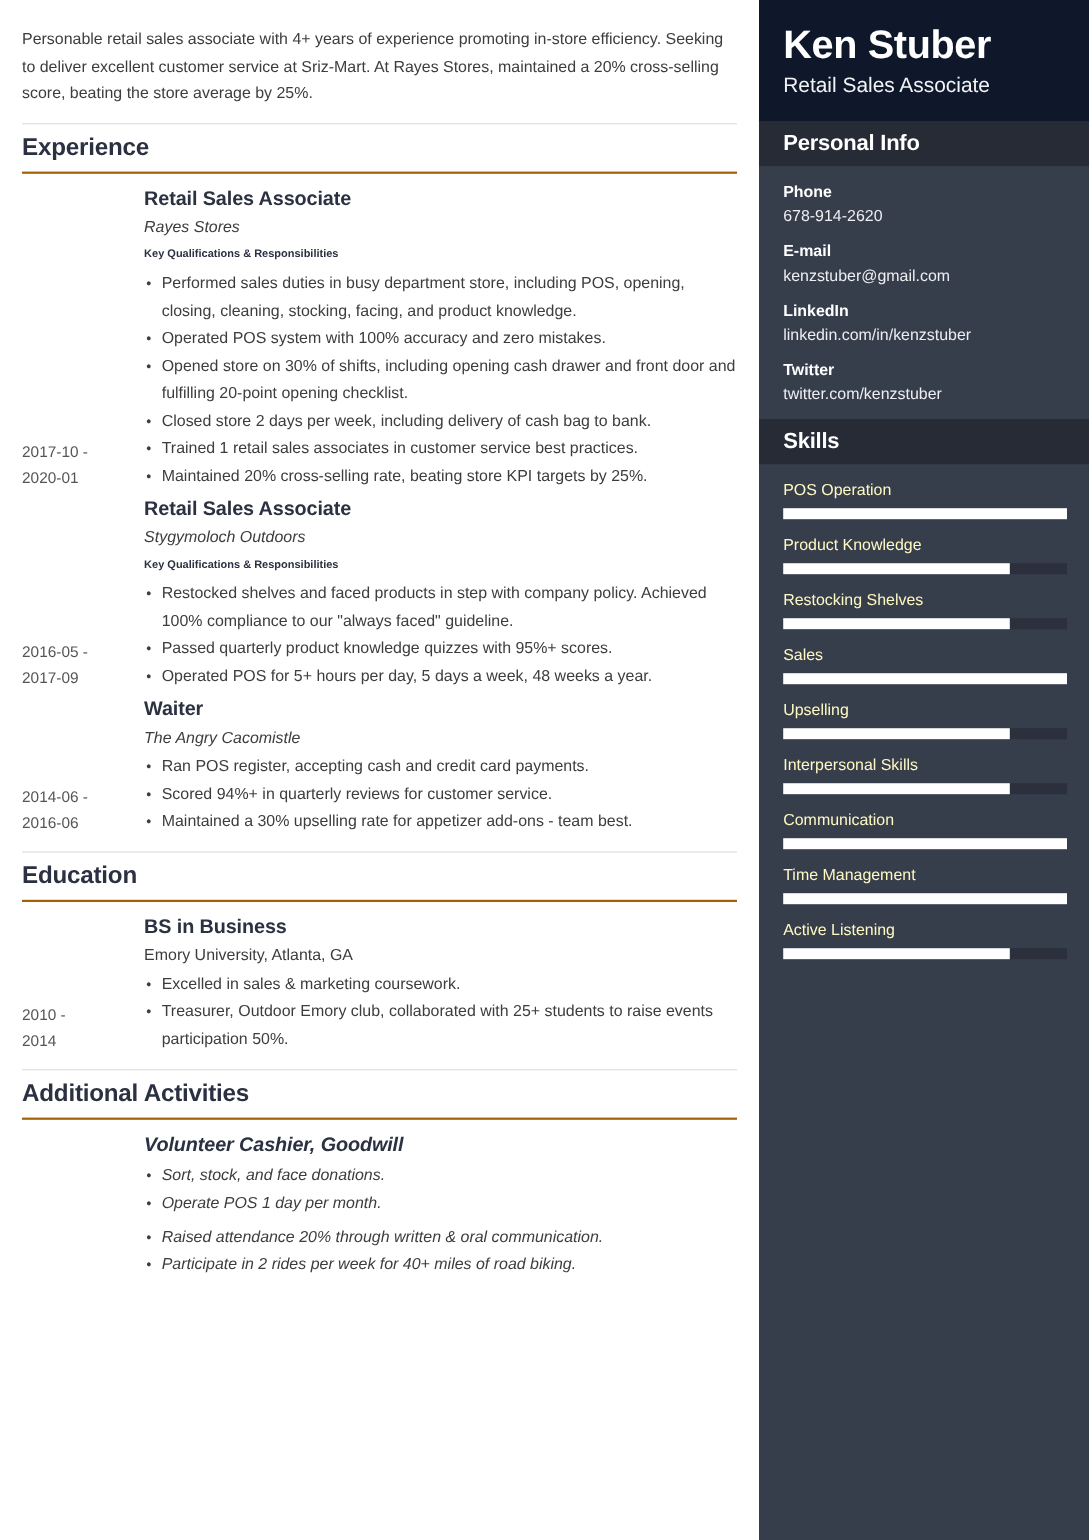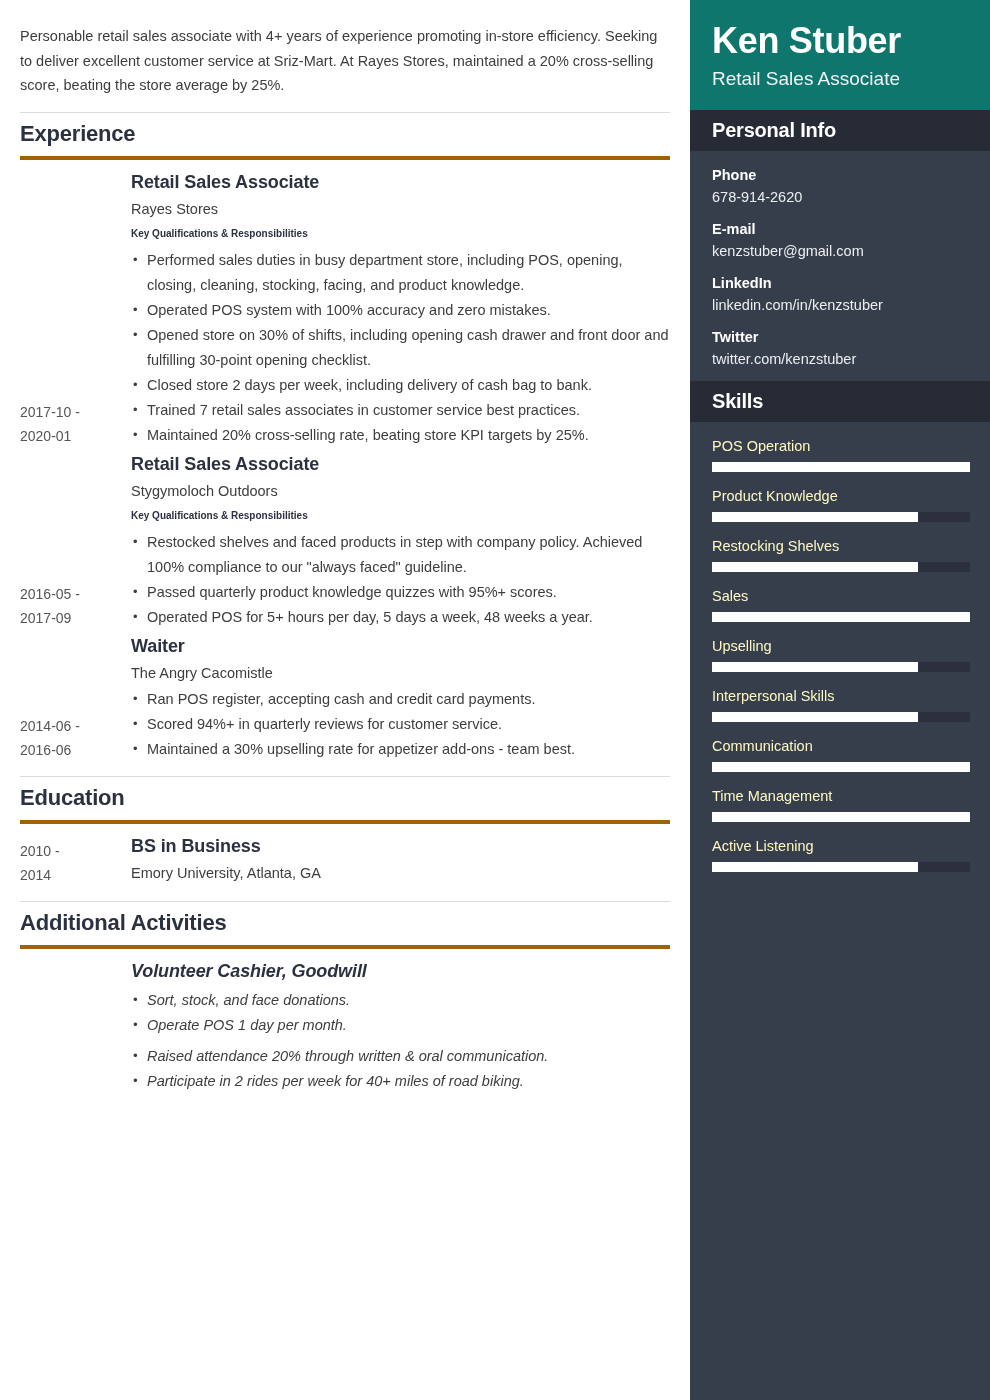--- a/index.html
+++ b/index.html
@@ -36,21 +36,21 @@
     margin: 4px 0 0 0;
   }
 
   .section { margin-top: 14px; }
   .section-title {
     font-size: 22px;
     font-weight: bold;
     color: #2b3140;
     letter-spacing: -0.2px;
     border-top: 1px solid #dcdcdc;
-    border-bottom: 4px solid #a16207;
+    border-bottom: 2px solid #a16207;
     padding: 8px 0 9px 0;
     margin: 0 0 10px 0;
   }
 
   .entry {
     display: flex;
     align-items: flex-end;
     margin-bottom: 4px;
   }
   .entry-dates {
@@ -67,20 +67,21 @@
   .entry-title {
     font-size: 18px;
     font-weight: bold;
     color: #2b3140;
     line-height: 24px;
     margin: 0 0 4px 0;
     letter-spacing: -0.1px;
   }
   .entry-org {
     font-size: 14.5px;
+    font-style: italic;
     color: #3d3d3d;
     line-height: 22px;
     margin: 0 0 3px 0;
   }
   .entry-org.plain { font-style: normal; }
   .entry-subhead {
     font-size: 10px;
     font-weight: bold;
     color: #2b3140;
     line-height: 22px;
@@ -114,21 +115,21 @@
 
   
   .sidebar {
     width: 300px;
     flex: 0 0 300px;
     background: #363d4b;
     color: #ffffff;
     box-sizing: border-box;
   }
   .sb-header {
-    background: #0f766e;
+    background: #0f172a;
     padding: 20px 22px 18px 22px;
   }
   .sb-name {
     font-size: 36px;
     font-weight: bold;
     line-height: 42px;
     margin: 0 0 4px 0;
     color: #ffffff;
     letter-spacing: -0.3px;
   }
@@ -203,23 +204,23 @@
               <span>2017-10 -</span>
               <span>2020-01</span>
             </div>
             <div class="entry-body">
               <div class="entry-title">Retail Sales Associate</div>
               <div class="entry-org">Rayes Stores</div>
               <div class="entry-subhead">Key Qualifications &amp; Responsibilities</div>
               <ul class="bullets">
                 <li>Performed sales duties in busy department store, including POS, opening, closing, cleaning, stocking, facing, and product knowledge.</li>
                 <li>Operated POS system with 100% accuracy and zero mistakes.</li>
-                <li>Opened store on 30% of shifts, including opening cash drawer and front door and fulfilling 30-point opening checklist.</li>
+                <li>Opened store on 30% of shifts, including opening cash drawer and front door and fulfilling 20-point opening checklist.</li>
                 <li>Closed store 2 days per week, including delivery of cash bag to bank.</li>
-                <li>Trained 7 retail sales associates in customer service best practices.</li>
+                <li>Trained 1 retail sales associates in customer service best practices.</li>
               </ul>
               <ul class="bullets">
                 <li>Maintained 20% cross-selling rate, beating store KPI targets by 25%.</li>
               </ul>
             </div>
           </div>
           <div class="entry">
             <div class="entry-dates">
               <span>2016-05 -</span>
               <span>2017-09</span>
@@ -257,20 +258,24 @@
       <h2 class="section-title">Education</h2>
       <div id="education-list">
           <div class="entry">
             <div class="entry-dates">
               <span>2010 -</span>
               <span>2014</span>
             </div>
             <div class="entry-body">
               <div class="entry-title">BS in Business</div>
               <div class="entry-org plain">Emory University, Atlanta, GA</div>
+              <ul class="bullets">
+                <li>Excelled in sales &amp; marketing coursework.</li>
+                <li>Treasurer, Outdoor Emory club, collaborated with 25+ students to raise events participation 50%.</li>
+              </ul>
             </div>
           </div>
         </div>
     </div>
 
     <div class="section">
       <h2 class="section-title">Additional Activities</h2>
       <div id="activities-list" class="entry-indent">
           <div class="activity-block">
             <div class="entry-title">Volunteer Cashier, Goodwill</div>

